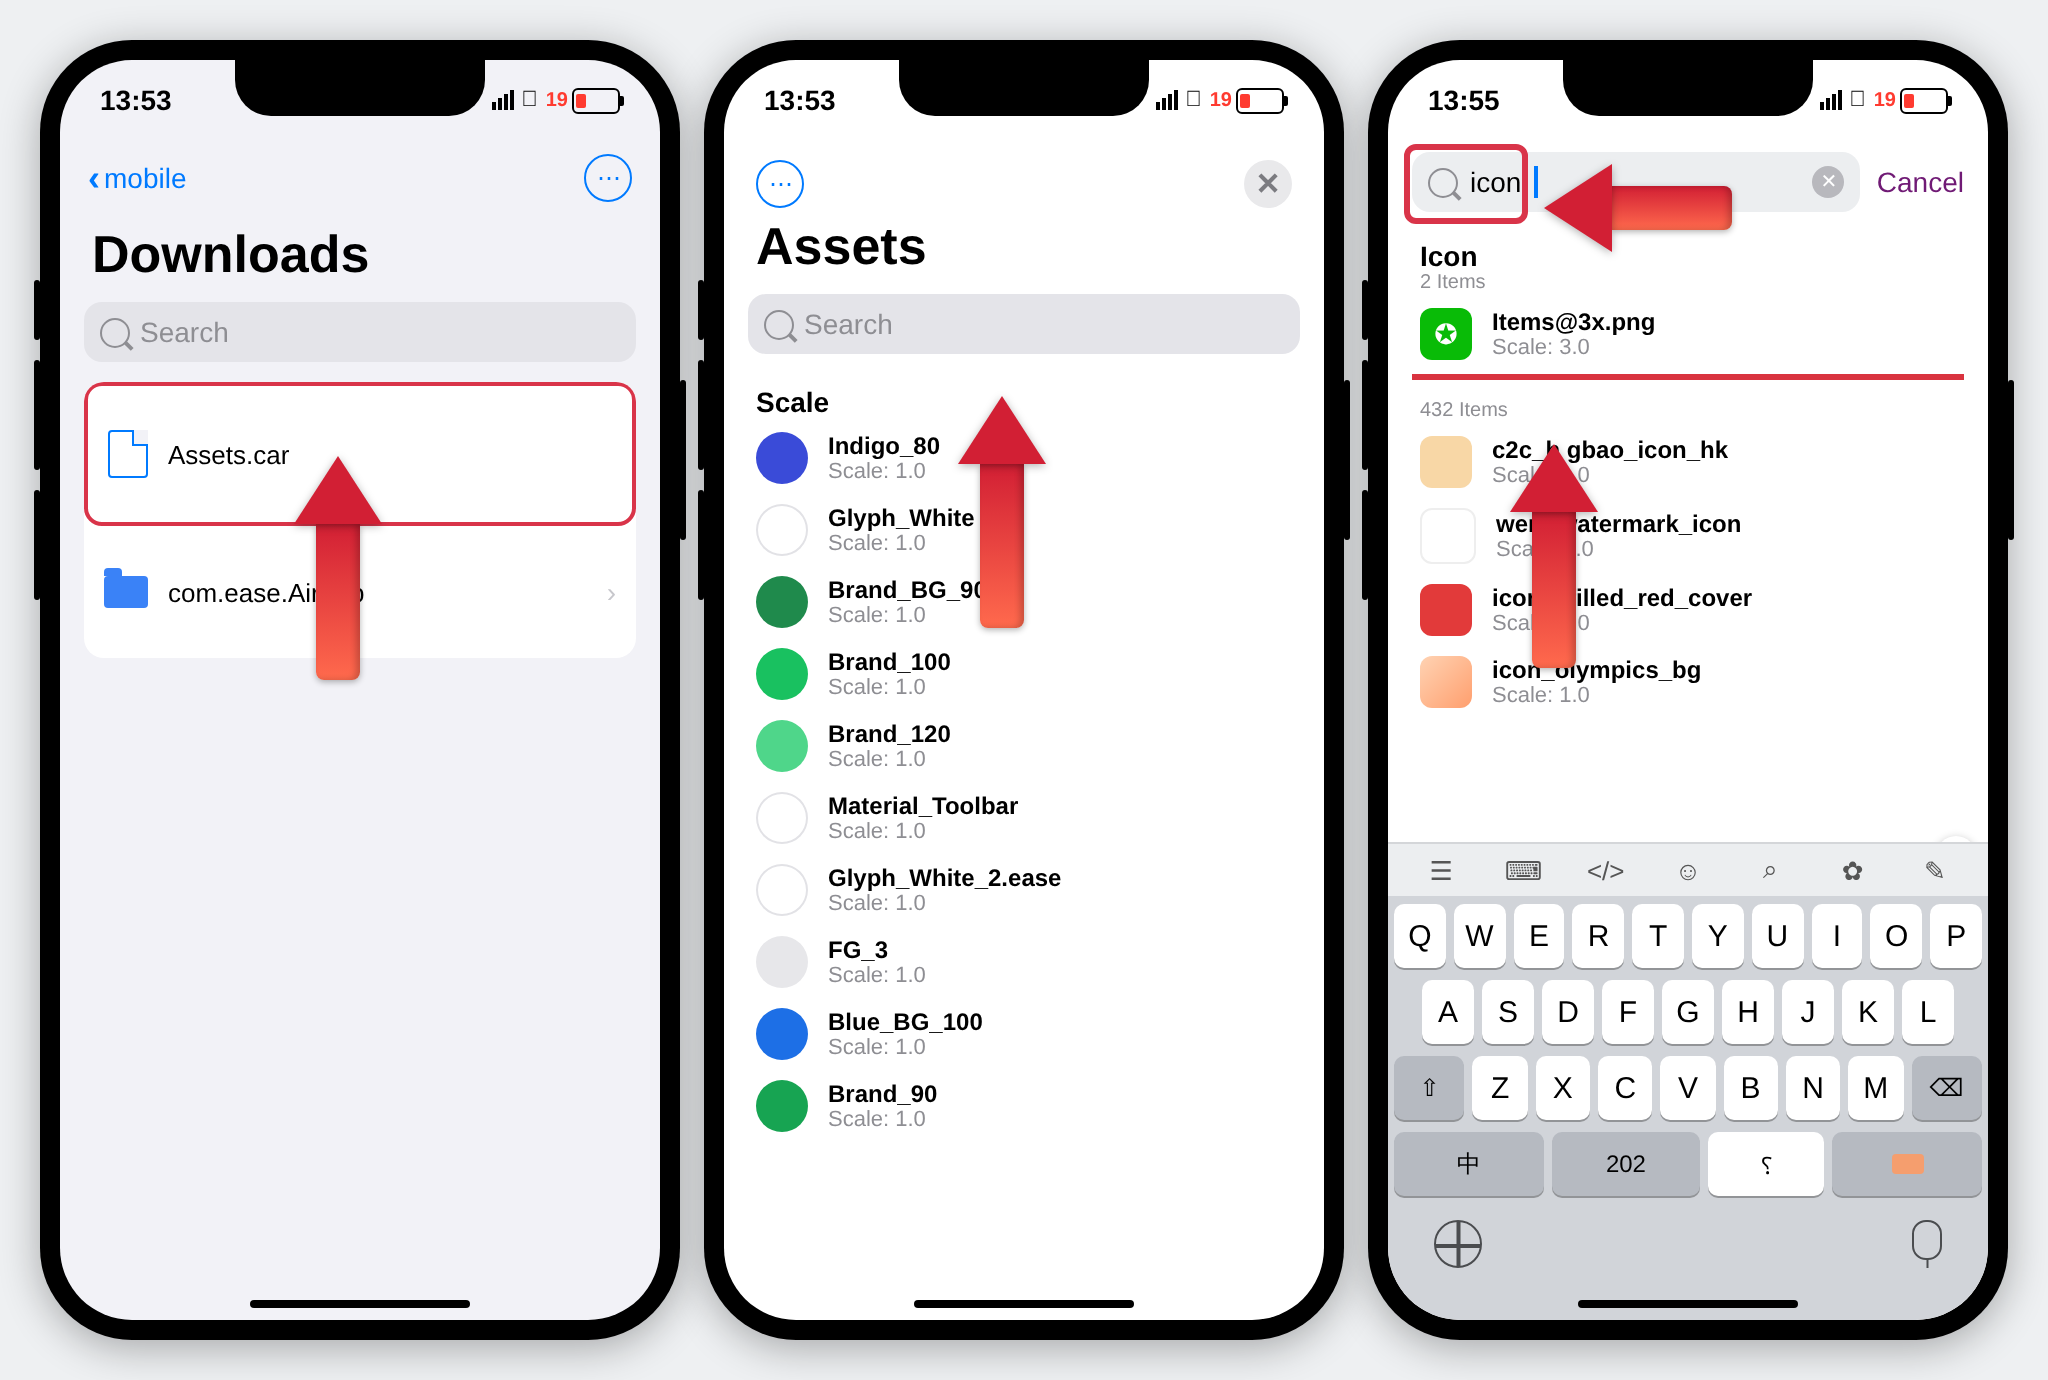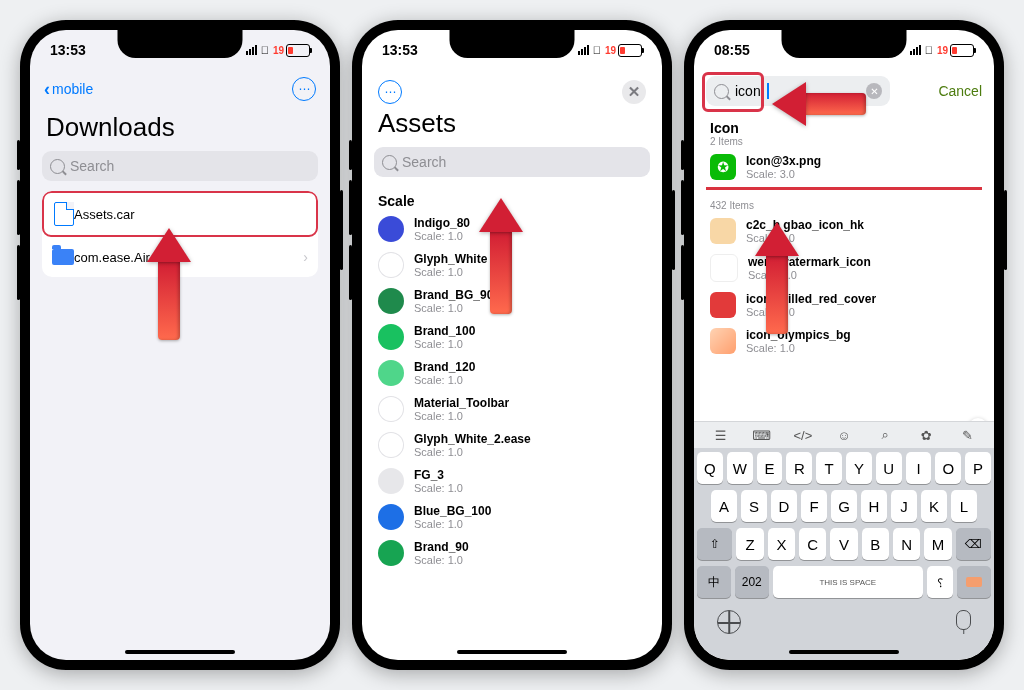--- a/index.html
+++ b/index.html
@@ -24,26 +24,26 @@
   .batt{width:22px;height:11px;border:1px solid #000;border-radius:3px;position:relative;display:inline-flex;align-items:center;}
   .batt:after{content:"";position:absolute;right:-3px;top:3px;width:2px;height:5px;background:#000;border-radius:0 1px 1px 0;}
   .batt .fill{height:7px;margin-left:1px;border-radius:1px;background:#ff3b30;width:5px;}
   .batt-lbl{font-size:10px;font-weight:600;color:#000;margin-right:-2px;}
   .batt-red{color:#ff3b30;}
 
   .nav{display:flex;justify-content:space-between;align-items:center;padding:4px 14px;height:30px;}
   .back{color:#007aff;font-size:14px;display:flex;align-items:center;gap:2px;}
   .back .chev{font-size:18px;font-weight:600;}
   .circ-btn{width:22px;height:22px;border:1.5px solid #007aff;border-radius:50%;display:flex;align-items:center;justify-content:center;color:#007aff;font-size:12px;letter-spacing:-1px;}
-  .h1{font-size:26px;font-weight:400;padding:4px 16px 8px;}
+  .h1{font-size:26px;font-weight:700;padding:4px 16px 8px;}
   .search-bar{margin:0 12px 10px;background:#e4e4e9;border-radius:9px;height:30px;display:flex;align-items:center;padding:0 8px;color:#8e8e93;font-size:14px;gap:5px;}
   .mag{width:13px;height:13px;border:1.5px solid #8e8e93;border-radius:50%;position:relative;flex-shrink:0;}
   .mag:after{content:"";position:absolute;width:5px;height:1.5px;background:#8e8e93;right:-3px;bottom:-1px;transform:rotate(45deg);}
   .list{margin:0 12px;background:#fff;border-radius:10px;overflow:hidden;}
-  .row{display:flex;align-items:center;padding:9px 10px;font-size:13px;border-bottom:1px solid #eee;position:relative;}
+  .row{display:flex;align-items:center;padding:22px 10px;gap:10px;font-size:13px;border-bottom:1px solid #eee;position:relative;}
   .row:last-child{border-bottom:none;}
   .row .chev-r{margin-left:auto;color:#c7c7cc;font-size:14px;}
   .file-ico{width:18px;height:22px;border:1.5px solid #007aff;border-radius:2px;position:relative;}
   .file-ico:before{content:"";position:absolute;right:-1px;top:-1px;width:7px;height:7px;background:#f2f2f7;border-left:1.5px solid #007aff;border-bottom:1.5px solid #007aff;}
   .folder-ico{width:22px;height:16px;background:#3a82f7;border-radius:2px;position:relative;margin:3px 0;}
   .folder-ico:before{content:"";position:absolute;top:-4px;left:0;width:9px;height:4px;background:#3a82f7;border-radius:2px 2px 0 0;}
   .hi-box{border:2.5px solid #d93449;border-radius:9px;}
 
   .screen2-hdr{display:flex;align-items:center;justify-content:space-between;padding:10px 16px 4px;}
   .close-btn{width:24px;height:24px;border-radius:50%;background:#e9e9eb;color:#7b7b80;display:flex;align-items:center;justify-content:center;font-size:15px;font-weight:600;}
@@ -54,21 +54,21 @@
   .item{display:flex;align-items:center;gap:10px;padding:5px 6px;border-radius:8px;}
   .swatch{width:26px;height:26px;border-radius:50%;flex-shrink:0;}
   .item .meta .name{font-size:12px;font-weight:600;}
   .item .meta .scale{font-size:11px;color:#8e8e93;}
 
   .s3-top{display:flex;align-items:center;gap:8px;padding:6px 12px 8px;}
   .s3-search{flex:1;background:#eceef0;border-radius:9px;height:30px;display:flex;align-items:center;padding:0 8px;gap:6px;font-size:14px;position:relative;}
   .s3-search .txt{color:#000;}
   .s3-search .cursor{width:2px;height:16px;background:#007aff;}
   .s3-search .clear{width:16px;height:16px;border-radius:50%;background:#b8b8bd;color:#fff;display:flex;align-items:center;justify-content:center;font-size:10px;margin-left:auto;}
-  .cancel{color:#4d7c0f;font-size:14px;margin-left:40px;}
+  .cancel{color:#701a75;font-size:14px;}
   .hi-box-s{position:absolute;left:-4px;top:-4px;width:56px;height:34px;border:3px solid #d93449;border-radius:6px;pointer-events:none;}
   .icon-img{width:26px;height:26px;border-radius:6px;display:flex;align-items:center;justify-content:center;flex-shrink:0;}
   .wechat{background:#09bb07;color:#fff;font-size:14px;}
   .redline{height:3px;background:#d9333f;margin:2px 12px 4px;}
 
   .kbd-top{height:26px;background:#eceef0;display:flex;align-items:center;justify-content:space-around;padding:0 6px;border-top:1px solid #d4d6d9;}
   .kbd-top span{width:22px;height:18px;display:flex;align-items:center;justify-content:center;color:#555;font-size:13px;border-radius:4px;}
   .keyboard{background:#d1d4d9;padding:4px 3px 26px;border-radius:0 0 36px 36px;}
   .krow{display:flex;gap:4px;justify-content:center;margin-bottom:6px;}
   .key{background:#fff;border-radius:5px;height:32px;flex:1;display:flex;align-items:center;justify-content:center;font-size:15px;font-weight:400;box-shadow:0 1px 0 rgba(0,0,0,.3);color:#000;}
@@ -274,21 +274,21 @@
   </div>
 
   <div class="phone p3">
     <div class="side-btn vol1"></div>
       <div class="side-btn vol2"></div>
       <div class="side-btn vol3"></div>
       <div class="side-btn pwr"></div>
     <div class="screen white">
       <div class="notch"></div>
       <div class="status">
-        <span>08:55</span>
+        <span>13:55</span>
         <span class="right">
           <span class="sig">
               <i></i>
               <i></i>
               <i></i>
               <i></i>
             </span>
           <span>􀙇</span>
           <span class="batt-lbl batt-red">19</span>
           <span class="batt">
@@ -310,21 +310,21 @@
       </div>
 
       <div class="sec-hdr">
         <div class="sec-title">Icon</div>
         <div class="sec-sub">2 Items</div>
       </div>
       <div class="items">
         <div class="item">
           <div class="icon-img wechat">✪</div>
           <div class="meta">
-            <div class="name">Icon@3x.png</div>
+            <div class="name">Items@3x.png</div>
             <div class="scale">Scale: 3.0</div>
           </div>
         </div>
       </div>
       <div class="redline"></div>
 
       <div class="sec-hdr">
         <div class="sec-sub">432 Items</div>
       </div>
       <div class="items" id="p3-img-items">
@@ -410,21 +410,20 @@
               <div class="key">C</div>
               <div class="key">V</div>
               <div class="key">B</div>
               <div class="key">N</div>
               <div class="key">M</div>
               <div class="key fn" style="flex: 1.3 1 0%;">⌫</div>
             </div>
           <div class="krow">
             <div class="key fn" style="flex:0.9">中</div>
             <div class="key fn" style="flex:0.9">202</div>
-            <div class="key sp">THIS IS SPACE</div>
             <div class="key fn" style="flex:0.7;background:#fff">⸮</div>
             <div class="key fn" style="flex:0.9">
               <span style="width: 16px; height: 10px; border-radius: 2px; background: rgb(245, 158, 110);"></span>
             </div>
           </div>
           <div class="kb-bottom">
             <span class="globe"></span>
             <span class="mic"></span>
           </div>
         </div>

